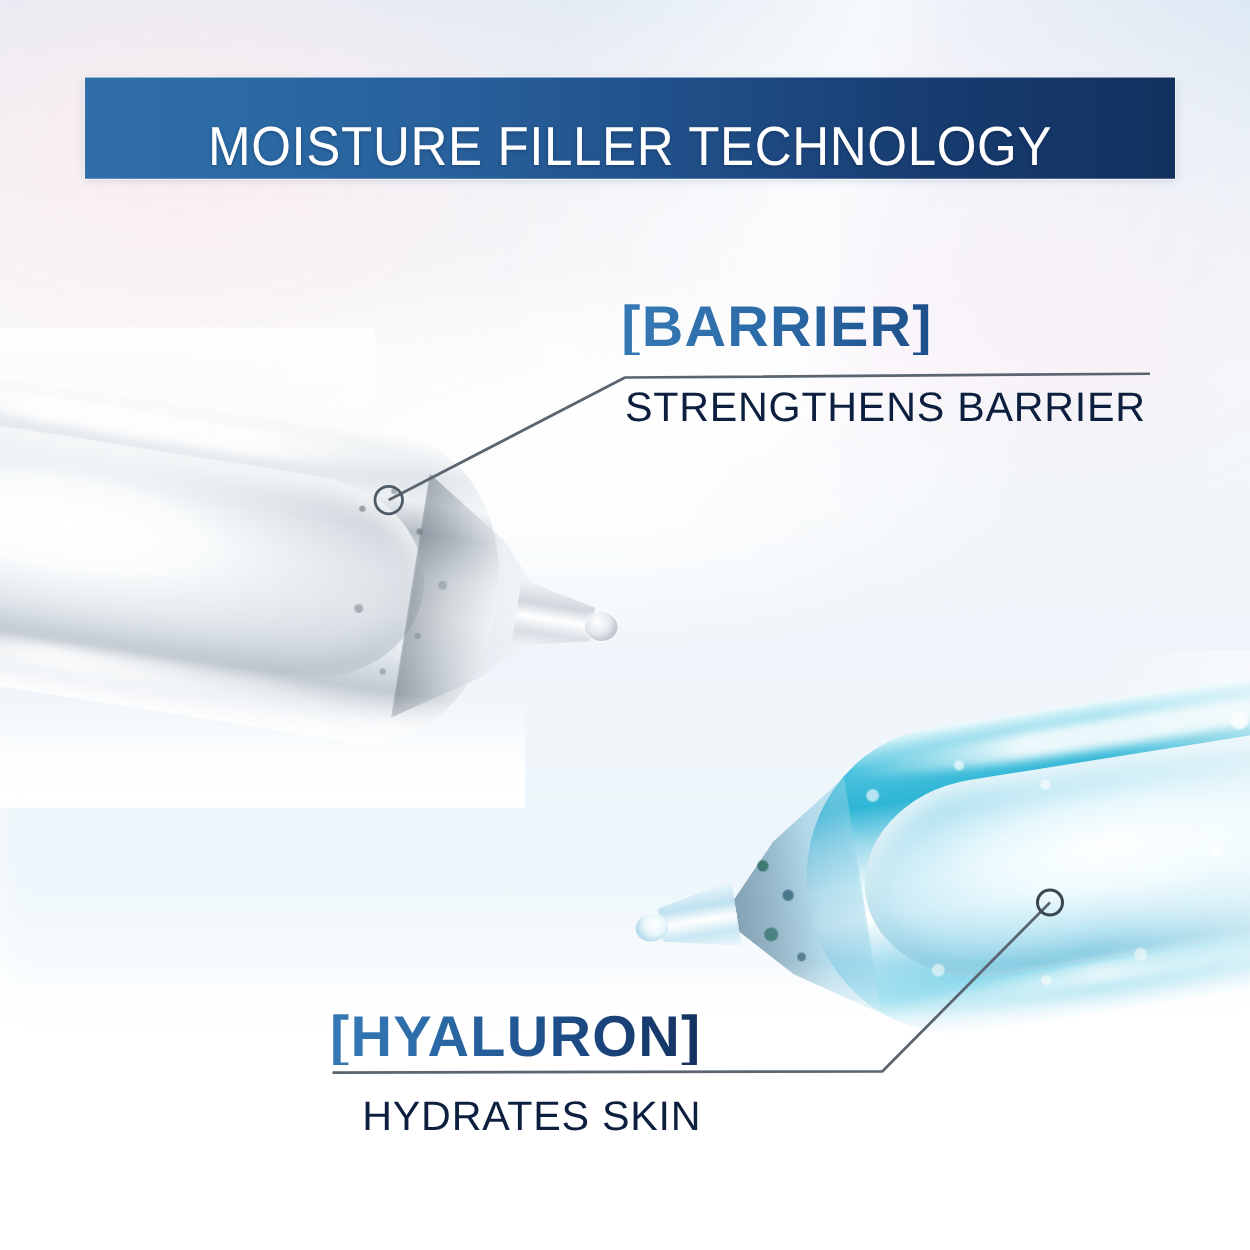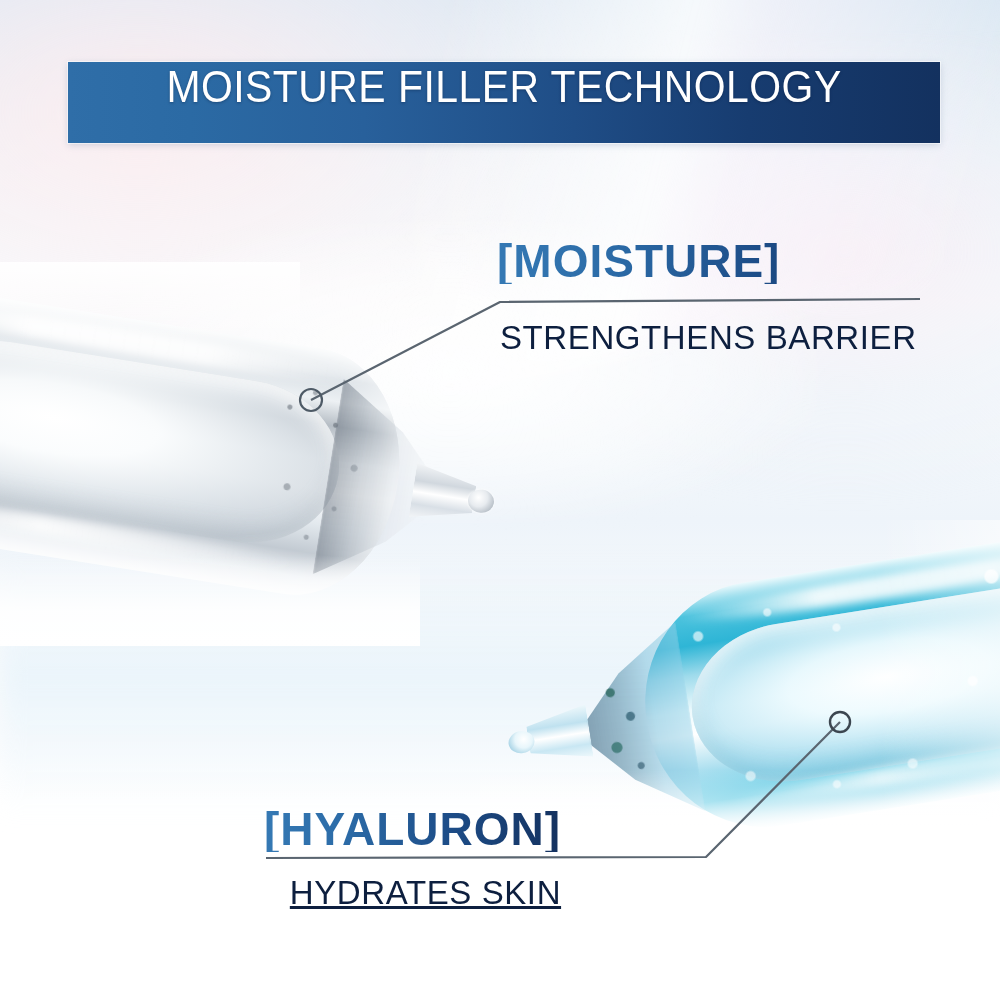--- a/index.html
+++ b/index.html
@@ -108,21 +108,21 @@
     background: linear-gradient(to right,
         #2f6ea8 0%,
         #2b6aa4 14%,
         #28609b 34%,
         #1f4d86 58%,
         #173c70 78%,
         #13315f 100%);
     box-shadow: 0 0 0 1px rgba(255,255,255,0.55),
                 0 2px 7px rgba(60,90,130,0.22);
     display: flex;
-    align-items: flex-start;
+    align-items: flex-end;
     justify-content: center;
   }
   .banner-title {
     color: #ffffff;
     font-family: "Liberation Sans", sans-serif;
     font-size: 44px;
     font-weight: 400;
     letter-spacing: 0.5px;
     white-space: nowrap;
     transform: scaleX(0.93);
@@ -440,24 +440,24 @@
     font-family: "Liberation Sans", sans-serif;
     font-weight: 400;
     font-size: 33px;
     letter-spacing: 0.6px;
     white-space: nowrap;
     color: #0d1f3f;
     line-height: 1;
   }
 
   .callout-ceramide { left: 497px; top: 238px; }
-  .callout-ceramide .callout-sub { margin-top: 37px; margin-left: 3px; }
+  .callout-ceramide .callout-sub { margin-top: 25px; margin-left: 3px; }
 
   .callout-hyaluron { left: 264px; top: 806px; text-align: right; }
-  .callout-hyaluron .callout-sub { margin-top: 24px; margin-left: 2px; text-decoration: underline; }
+  .callout-hyaluron .callout-sub { margin-top: 24px; margin-left: 2px; }
 
   .leader { position: absolute; left: 0; top: 0; width: 1000px; height: 1000px;
             pointer-events: none; }
 </style>
 </head>
 <body>
 
 <div id="stage">
 
   <div class="bg-base"></div>
@@ -502,21 +502,21 @@
 
     <path id="leader-hyaluron" fill="none" stroke="#5a6570" stroke-width="2.2" stroke-linejoin="round" d="M 840 722 L 706 857 L 266 858"></path>
     <circle id="marker-hyaluron" cx="840" cy="722" r="10" fill="none" stroke="#3c4650" stroke-width="2.4"></circle>
   </svg>
 
   <div class="banner">
     <div class="banner-title">MOISTURE FILLER TECHNOLOGY</div>
   </div>
 
   <div class="callout callout-ceramide">
-    <div class="callout-title">[MOISTURE]</div>
+    <div class="callout-title">[BARRIER]</div>
     <div class="callout-sub">STRENGTHENS BARRIER</div>
   </div>
 
   <div class="callout callout-hyaluron">
     <div class="callout-title">[HYALURON]</div>
     <div class="callout-sub">HYDRATES SKIN</div>
   </div>
 
 </div>
 

